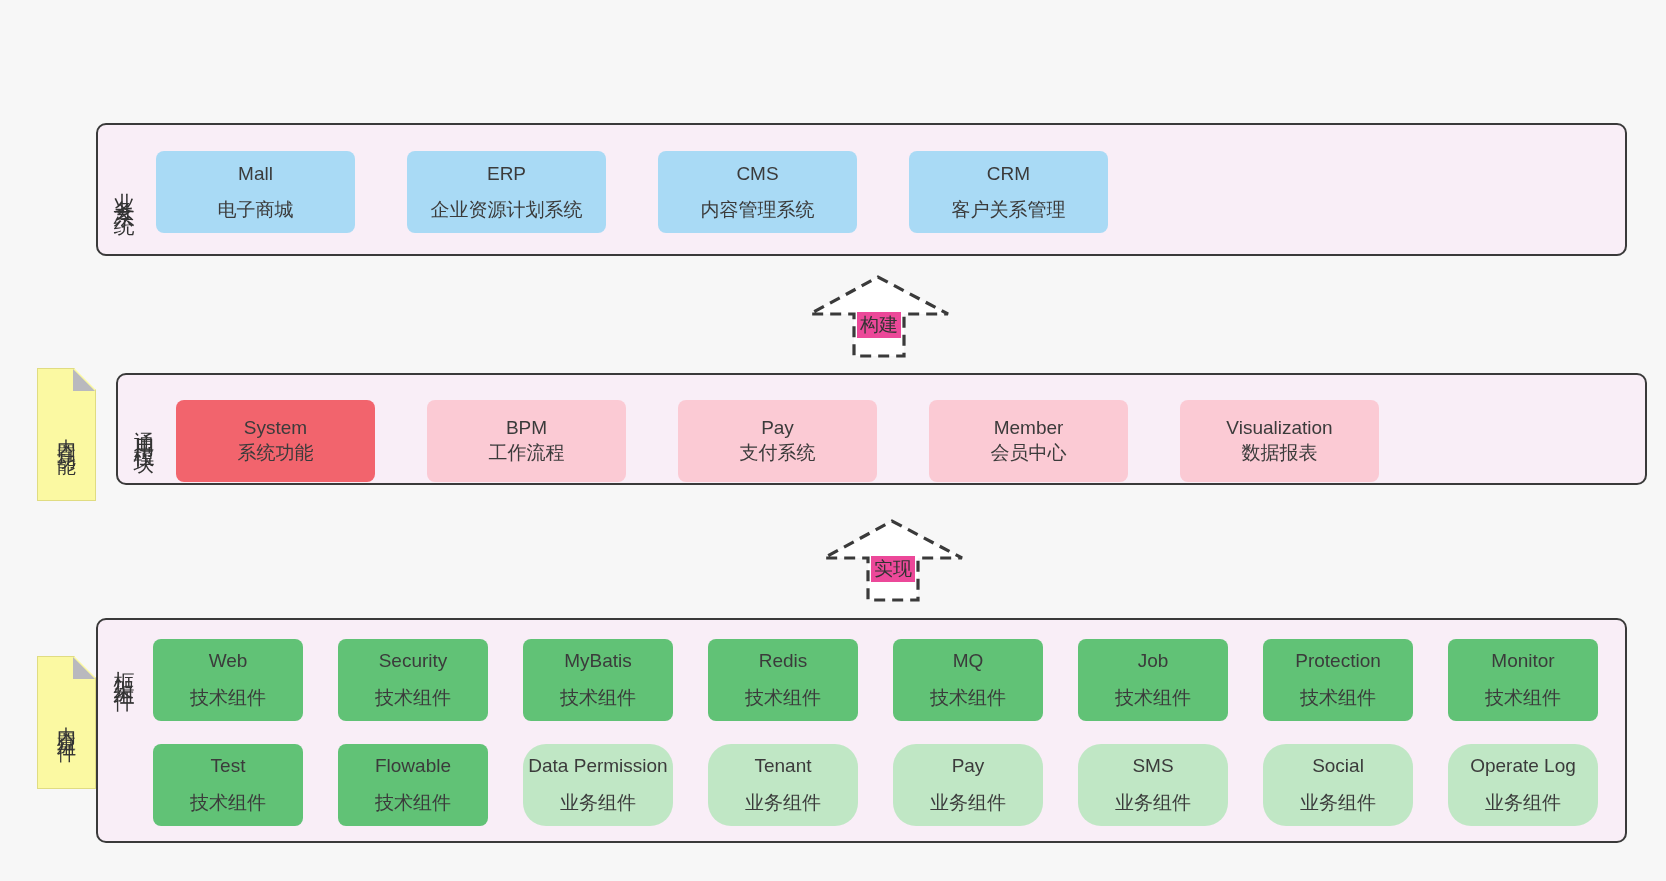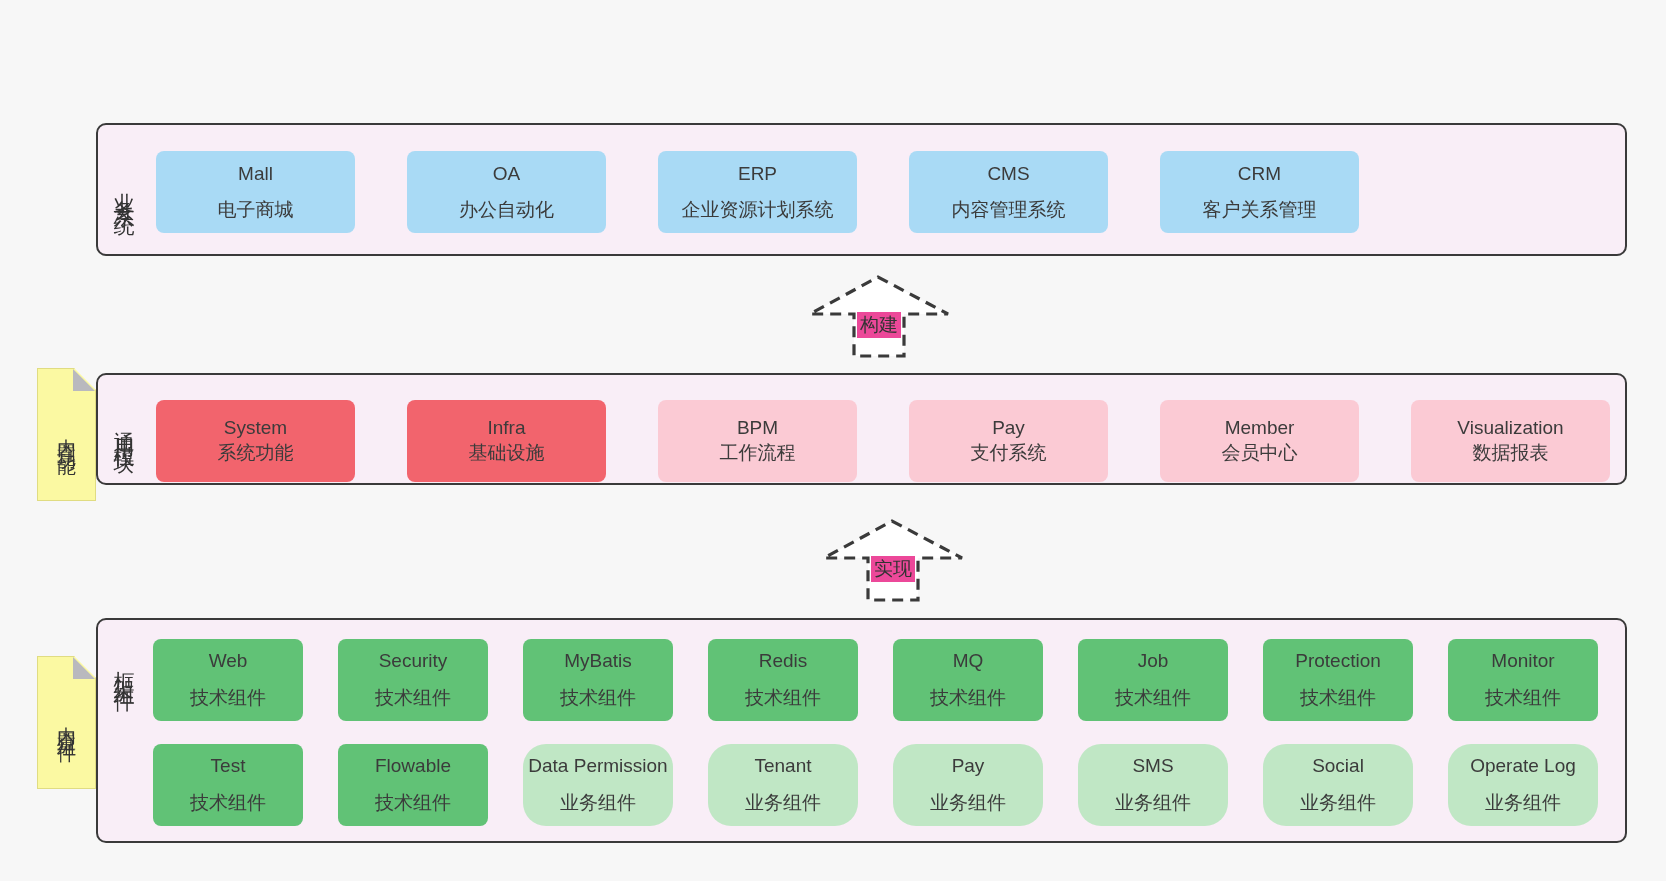--- a/index.html
+++ b/index.html
@@ -16,21 +16,21 @@
   
   .band{
     position:absolute;
     left:96px;width:1531px;
     background:var(--band-bg,#f9eef7);
     border:2px solid var(--band-border,#3a3a3a);
     border-radius:10px;
     box-sizing:border-box;
   }
   .band-1{top:123px;height:133px;}
-  .band-2{top:373px;height:112px;}
+  .band-2{top:373px;height:112px;margin-left:20px;}
   .band-3{top:618px;height:225px;}
   .band-label{
     position:absolute;
     left:12px;top:50%;
     transform:translateY(-50%);
     writing-mode:vertical-lr;
     text-orientation:upright;
     letter-spacing:7px;
     font-size:21px;
     color:#333;
@@ -121,24 +121,20 @@
   </div>
 
   <section class="band band-1">
     <div class="band-label">业务系统</div>
     <div class="row row-a">
         <div class="box variant-blue">
           <span class="box-name">Mall</span>
           <span class="box-desc">电子商城</span>
         </div>
         <div class="box variant-blue">
-          <span class="box-name">OA</span>
-          <span class="box-desc">办公自动化</span>
-        </div>
-        <div class="box variant-blue">
           <span class="box-name">ERP</span>
           <span class="box-desc">企业资源计划系统</span>
         </div>
         <div class="box variant-blue">
           <span class="box-name">CMS</span>
           <span class="box-desc">内容管理系统</span>
         </div>
         <div class="box variant-blue">
           <span class="box-name">CRM</span>
           <span class="box-desc">客户关系管理</span>
@@ -153,24 +149,20 @@
     <span class="arrow-label">构建</span>
   </div>
 
   <section class="band band-2">
     <div class="band-label">通用模块</div>
     <div class="row row-a">
         <div class="box variant-red">
           <span class="box-name">System</span>
           <span class="box-desc">系统功能</span>
         </div>
-        <div class="box variant-red">
-          <span class="box-name">Infra</span>
-          <span class="box-desc">基础设施</span>
-        </div>
         <div class="box variant-pink">
           <span class="box-name">BPM</span>
           <span class="box-desc">工作流程</span>
         </div>
         <div class="box variant-pink">
           <span class="box-name">Pay</span>
           <span class="box-desc">支付系统</span>
         </div>
         <div class="box variant-pink">
           <span class="box-name">Member</span>

